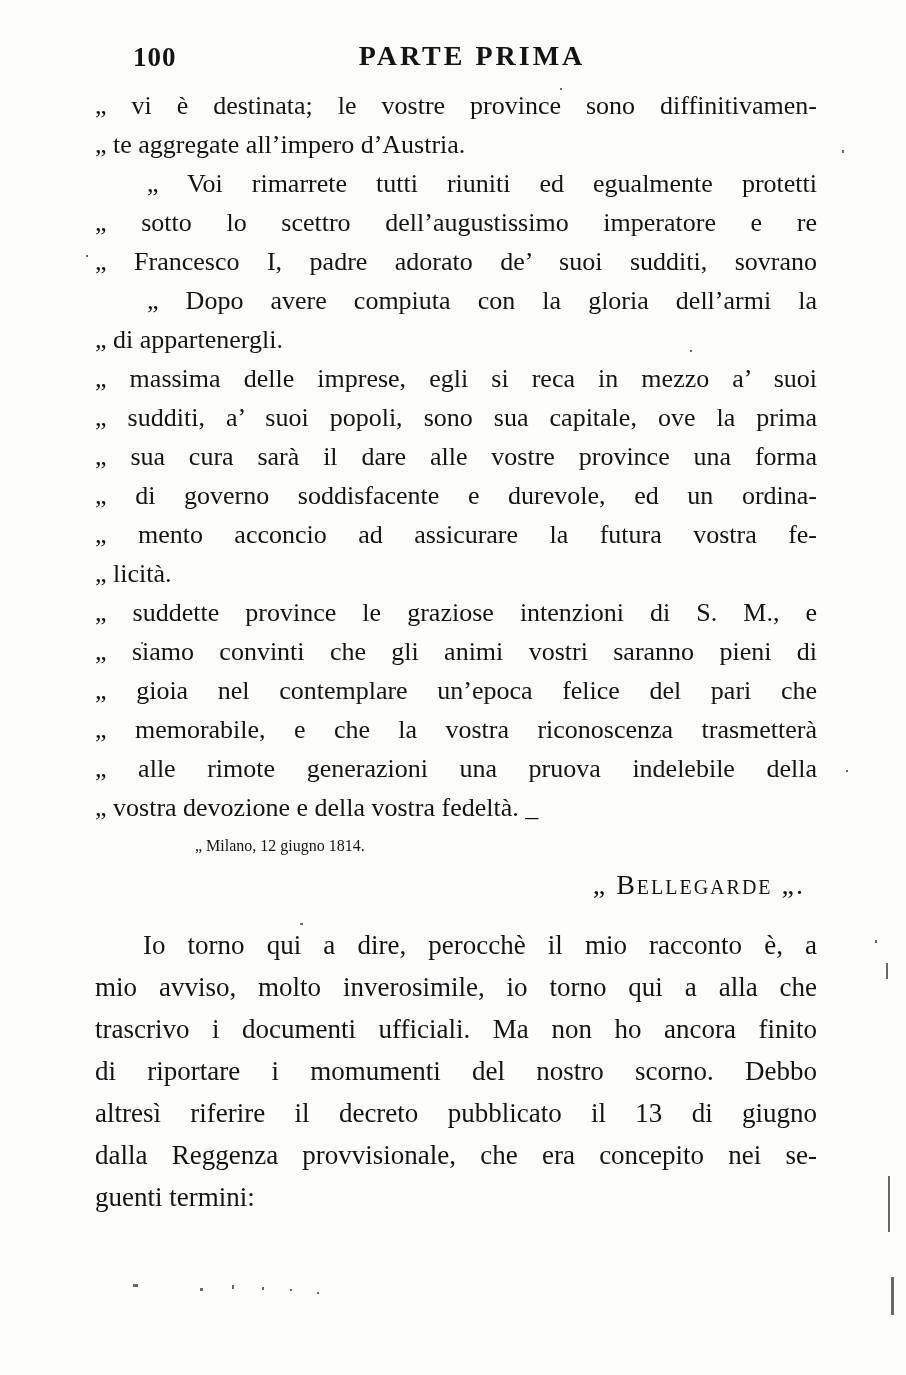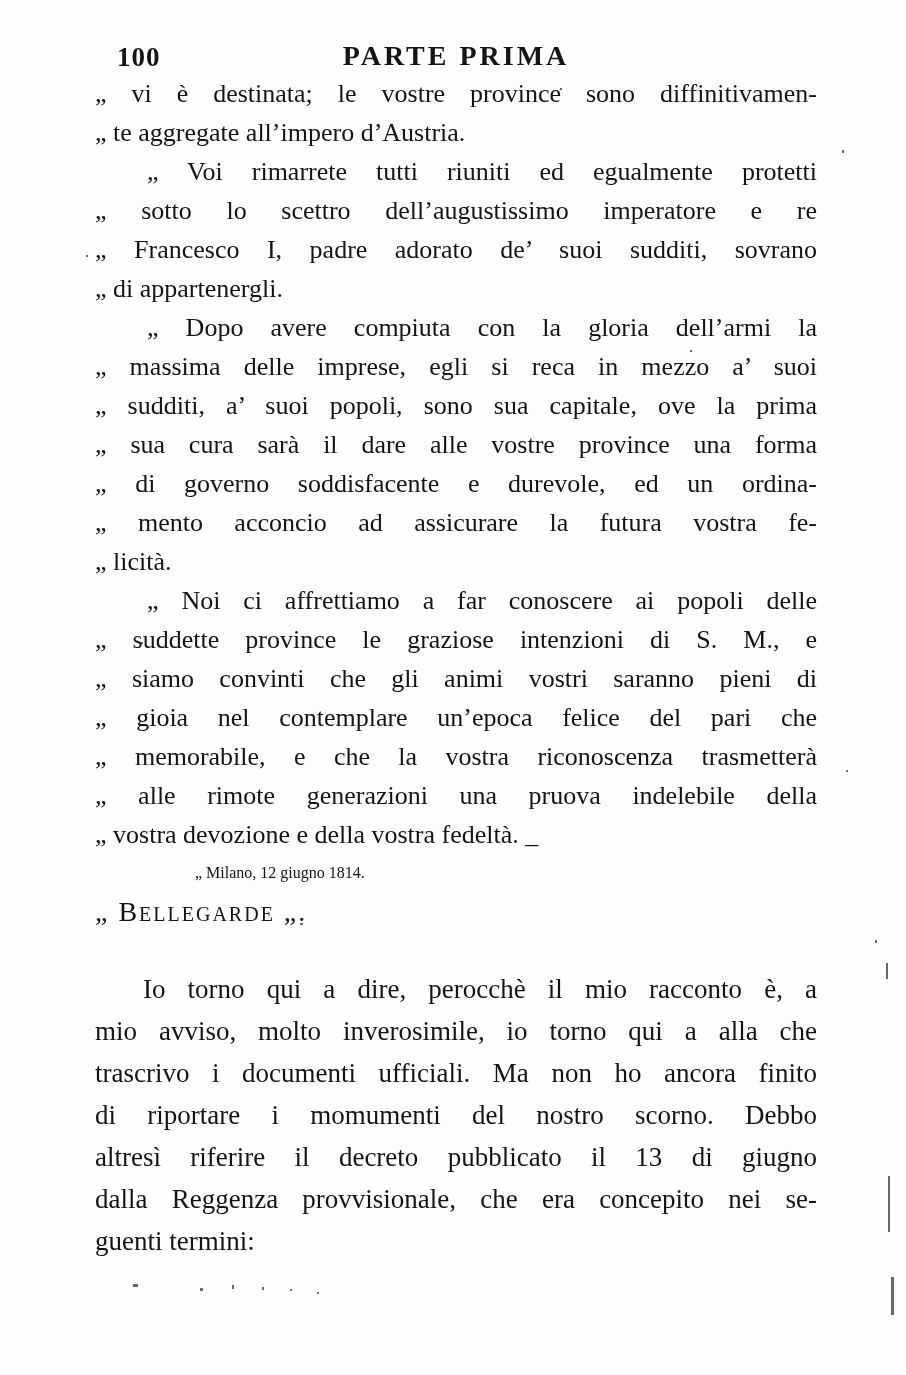--- a/index.html
+++ b/index.html
@@ -7,38 +7,38 @@
     position: relative;
     width: 906px;
     height: 1375px;
     background: #fdfdfb;
     font-family: "Liberation Serif", "DejaVu Serif", serif;
     color: #141414;
     overflow: hidden;
     margin: 0 auto;
   }
   
-  .hdr { position: absolute; top: 40px; left: 95px; width: 722px; height: 36px; }
+  .hdr { position: absolute; top: 40px; left: 111px; width: 722px; height: 36px; }
   .pgnum { position: absolute; left: 22px; top: 2px; font-size: 27px; letter-spacing: 1px; font-weight: bold; }
   .rtitle { position: absolute; left: 0; right: 0; top: 0; text-align: center; font-weight: bold; font-size: 28px; letter-spacing: 3px; }
 
   
-  .textcol { position: absolute; left: 95px; top: 74px; width: 722px; }
+  .textcol { position: absolute; left: 95px; top: 86px; width: 722px; }
   .pline { font-size: 26px; line-height: 39px; }
   .j { text-align: justify; text-align-last: justify; }
   .indent { padding-left: 52px; }
   .short { text-align: left; }
 
   .dateline { font-size: 16px; line-height: 38px; padding-left: 100px; }
   .signature {
-    font-size: 28px; line-height: 40px; text-align: left; padding-right: 12px;
+    font-size: 28px; line-height: 40px; text-align: right; padding-right: 12px;
     font-variant: small-caps; letter-spacing: 2px;
   }
 
-  .narrative { margin-top: 36px; }
+  .narrative { margin-top: 19px; }
   .narrative .pline { font-size: 27px; line-height: 42px; }
   .narrative .indent { padding-left: 48px; }
 
   
   .artifact { position: absolute; background: #2a2a2a; opacity: 0.7; }
 </style>
 </head>
 <body>
 
 <div class="page" style="background: rgb(253, 253, 251); color: rgb(20, 20, 20);">
@@ -48,29 +48,28 @@
     <span class="rtitle">PARTE PRIMA</span>
   </div>
 
   <div class="textcol">
 
     <div class="pline j">„ vi è destinata; le vostre province sono diffinitivamen-</div>
     <div class="pline short">„ te aggregate all’impero d’Austria.</div>
     <div class="pline j indent">„ Voi rimarrete tutti riuniti ed egualmente protetti</div>
     <div class="pline j">„ sotto lo scettro dell’augustissimo imperatore e re</div>
     <div class="pline j">„ Francesco I, padre adorato de’ suoi sudditi, sovrano</div>
+    <div class="pline j indent">„ Dopo avere compiuta con la gloria dell’armi la</div>
     <div class="pline short">„ di appartenergli.</div>
-    <div class="pline j indent">„ Dopo avere compiuta con la gloria dell’armi la</div>
     <div class="pline j">„ massima delle imprese, egli si reca in mezzo a’ suoi</div>
     <div class="pline j">„ sudditi, a’ suoi popoli, sono sua capitale, ove la prima</div>
     <div class="pline j">„ sua cura sarà il dare alle vostre province una forma</div>
     <div class="pline j">„ di governo soddisfacente e durevole, ed un ordina-</div>
     <div class="pline j">„ mento acconcio ad assicurare la futura vostra fe-</div>
     <div class="pline short">„ licità.</div>
-    <div class="pline j indent">„ Noi ci affrettiamo a far conoscere ai popoli delle</div>
     <div class="pline j">„ suddette province le graziose intenzioni di S. M., e</div>
     <div class="pline j">„ siamo convinti che gli animi vostri saranno pieni di</div>
     <div class="pline j">„ gioia nel contemplare un’epoca felice del pari che</div>
     <div class="pline j">„ memorabile, e che la vostra riconoscenza trasmetterà</div>
     <div class="pline j">„ alle rimote generazioni una pruova indelebile della</div>
     <div class="pline short">„ vostra devozione e della vostra fedeltà. _</div>
 
     <div class="dateline">„ Milano, 12 giugno 1814.</div>
     <div class="signature">„ Bellegarde „.</div>
 

